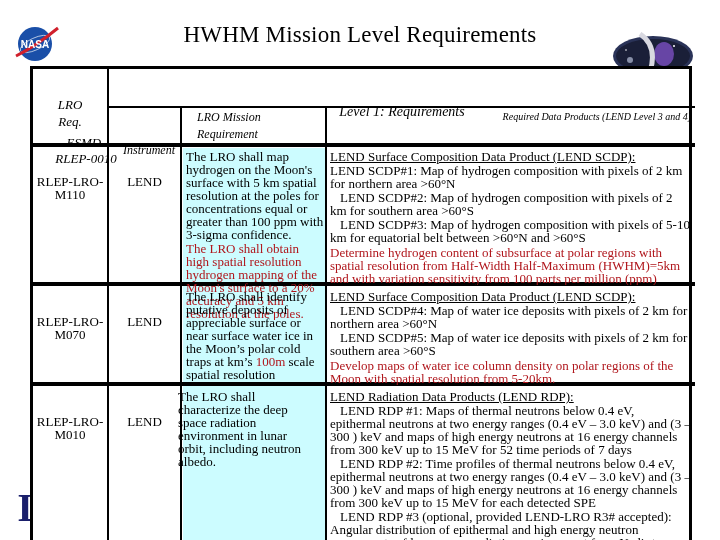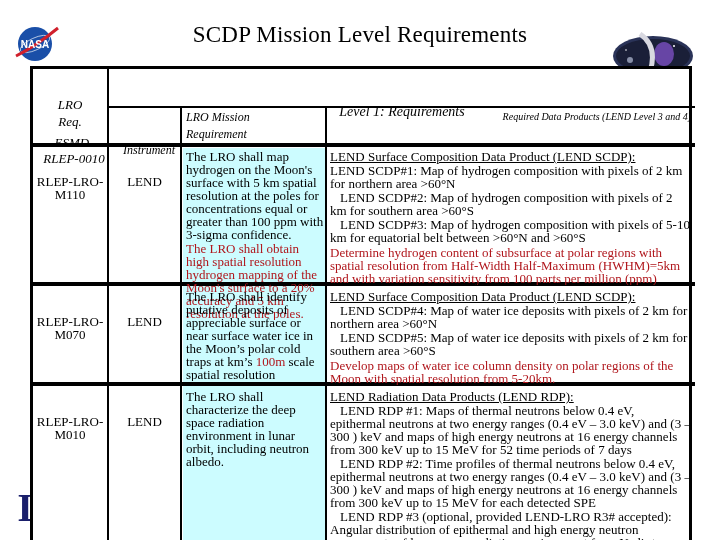--- a/index.html
+++ b/index.html
@@ -49,47 +49,47 @@
 <svg class="lro-emblem" data-name="lro-emblem-icon" viewBox="0 0 82 40">
   <ellipse cx="41" cy="24" rx="40" ry="20" fill="#2a3358"></ellipse>
   <ellipse cx="41" cy="24" rx="37" ry="17" fill="#1a1f38"></ellipse>
   <ellipse cx="52" cy="22" rx="10" ry="12" fill="#7a4fc0" opacity="0.8"></ellipse>
   <path d="M28 2 Q46 14 38 40" stroke="#d8d8e0" stroke-width="5" fill="none"></path>
   <circle cx="18" cy="28" r="3" fill="#8890a8"></circle>
   <circle cx="62" cy="14" r="1" fill="#fff"></circle>
   <circle cx="14" cy="18" r="0.8" fill="#fff"></circle>
 </svg>
 
-<div class="title" data-name="page-title">SCDP Mission Level Requirements</div>
+<div class="title" data-name="page-title">HWHM Mission Level Requirements</div>
 
 <div class="grid" data-name="requirements-table">
 
   <div class="cell cyan" data-name="requirement-column-bg" style="left:150px; top:79px; width:144px; height:400px;"></div>
 
   <div class="vline" data-name="col-divider-1" style="left:74px; top:0; width:2px; height:480px;"></div>
   <div class="vline" data-name="col-divider-2" style="left:147px; top:38px; width:2px; height:442px;"></div>
   <div class="vline" data-name="col-divider-3" style="left:292px; top:38px; width:2px; height:442px;"></div>
   <div class="hline" data-name="header-divider" style="left:76px; top:37px; width:586px; height:2px;"></div>
   <div class="hline" data-name="header-bottom-rule" style="left:0; top:74px; width:662px; height:4px;"></div>
   <div class="hline" data-name="row-divider-1" style="left:0; top:213px; width:662px; height:4px;"></div>
   <div class="hline" data-name="row-divider-2" style="left:0; top:313px; width:662px; height:4px;"></div>
 
   <div class="cell hdr-italic center" data-name="lro-req-header" style="left:0; top:2px; width:74px; line-height:17px;">
     <div data-name="lro-req-label-1">LRO</div>
     <div data-name="lro-req-label-2">Req.</div>
   </div>
-  <div class="cell hdr-italic center" data-name="esmd-header" style="left:4px; top:41px; width:74px; line-height:16px;">
+  <div class="cell hdr-italic center" data-name="esmd-header" style="left:16px; top:41px; width:74px; line-height:16px;">
     <div data-name="esmd-label-1">ESMD-</div>
     <div data-name="esmd-label-2">RLEP-0010</div>
   </div>
 
   <div class="cell hdr-italic center" data-name="level-1-header" style="left:76px; top:10px; width:586px; font-size:14px;">Level 1:  Requirements</div>
 
   <div class="cell hdr-italic center" data-name="instrument-header" style="left:76px; top:49px; width:80px; font-size:12px;">Instrument</div>
-  <div class="cell hdr-italic" data-name="mission-requirement-header" style="left:153px; top:40px; width:138px; font-size:12px; line-height:17px;">
+  <div class="cell hdr-italic" data-name="mission-requirement-header" style="left:164px; top:40px; width:138px; font-size:12px; line-height:17px;">
     <div data-name="mission-req-label-1">LRO Mission</div>
     <div data-name="mission-req-label-2">Requirement</div>
   </div>
   <div class="cell hdr-italic" data-name="data-products-header" style="left:298px; top:42px; width:360px; font-size:10px;text-align:right;">Required Data Products (LEND Level 3 and 4)</div>
 
   <div class="cell small center" data-name="table-row-1-req-id" style="left:0; top:81px; width:74px;">
     <div data-name="req-id-line">RLEP-LRO-</div>
     <div data-name="req-id-line">M110</div>
   </div>
   <div class="cell small center" data-name="table-row-1-instrument" style="left:76px; top:81px; width:71px;">LEND</div>
@@ -119,21 +119,21 @@
     <div data-name="product-item">LEND SCDP#4: Map of water ice deposits  with pixels of 2 km for northern area &gt;60°N</div>
     <div data-name="product-item">LEND SCDP#5: Map of water ice deposits  with pixels of 2 km for southern area &gt;60°S</div>
     <div class="red" data-name="products-red-text">Develop maps of water ice column density on polar regions of the Moon with spatial resolution from 5-20km.</div>
   </div>
 
   <div class="cell small center" data-name="table-row-3-req-id" style="left:0; top:321px; width:74px;">
     <div data-name="req-id-line">RLEP-LRO-</div>
     <div data-name="req-id-line">M010</div>
   </div>
   <div class="cell small center" data-name="table-row-3-instrument" style="left:76px; top:321px; width:71px;">LEND</div>
-  <div class="cell small" data-name="table-row-3-requirement" style="left:153px; top:321px; width:138px;">The LRO shall characterize the deep space radiation environment in lunar orbit, including neutron albedo.</div>
+  <div class="cell small" data-name="table-row-3-requirement" style="left:145px; top:321px; width:138px;">The LRO shall characterize the deep space radiation environment in lunar orbit, including neutron albedo.</div>
   <div class="cell small" data-name="table-row-3-data-products" style="left:297px; top:321px; width:362px; height:160px;">
     <div class="u" data-name="products-heading">LEND Radiation Data Products (LEND RDP):</div>
     <div data-name="product-item">LEND RDP #1: Maps of thermal neutrons below 0.4 eV, epithermal neutrons at two energy ranges (0.4 eV – 3.0 keV) and (3 – 300 ) keV and maps of high energy neutrons at 16 energy channels from 300 keV up to 15 MeV for 52 time periods of 7 days</div>
     <div data-name="product-item">LEND RDP #2: Time profiles of  thermal neutrons below 0.4 eV, epithermal neutrons at two energy ranges (0.4 eV – 3.0 keV) and (3 – 300 ) keV and maps of high energy neutrons at 16 energy channels from 300 keV up to 15 MeV for each detected SPE</div>
     <div data-name="product-item">LEND RDP #3 (optional, provided LEND-LRO R3# accepted): Angular distribution of epithermal and high energy neutron components of lunar space radiation environment from Nadir to Horizon at 15° steps</div>
     <div class="red" data-name="products-red-text">Radiation Data Product for global distribution of neutrons at Moon’s orbit with spatial</div>
   </div>
 </div>
 
 <style>

